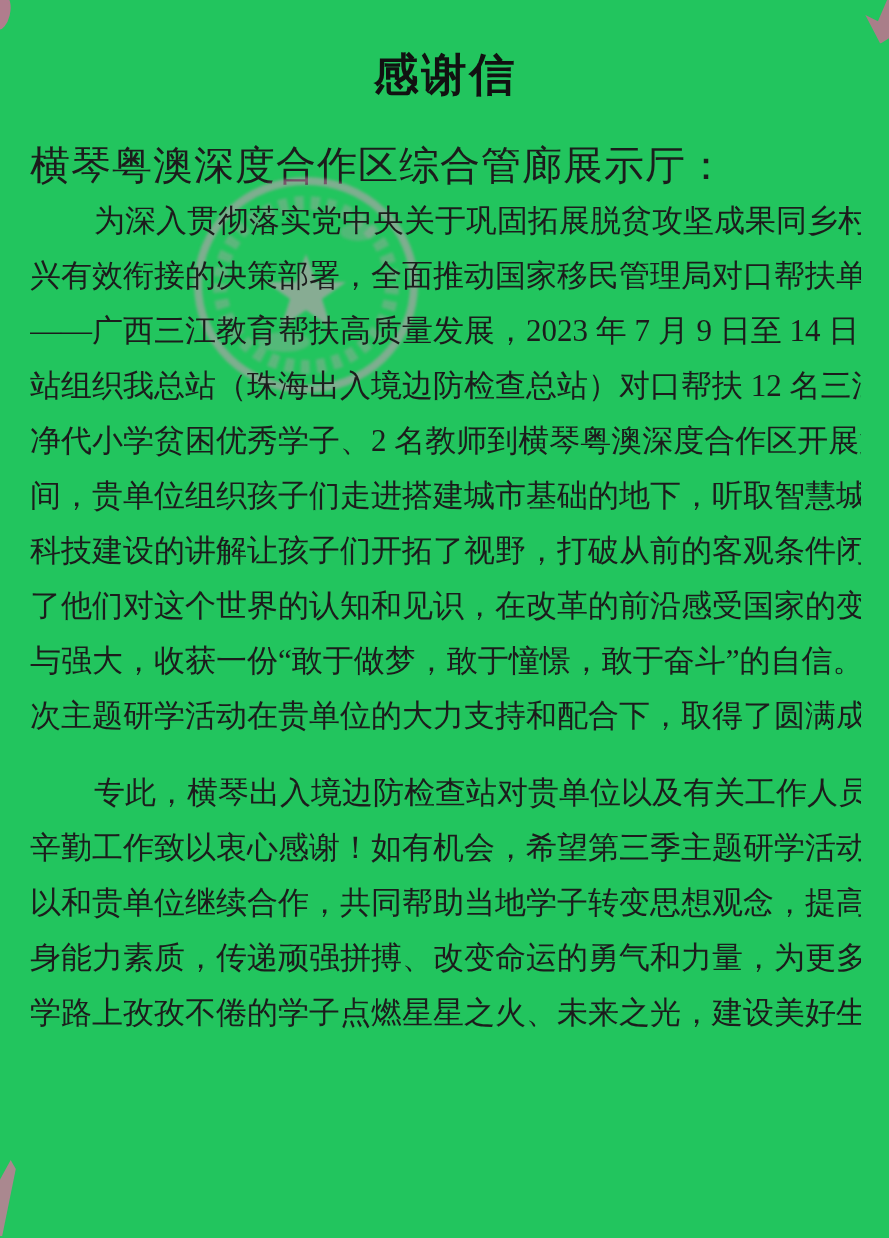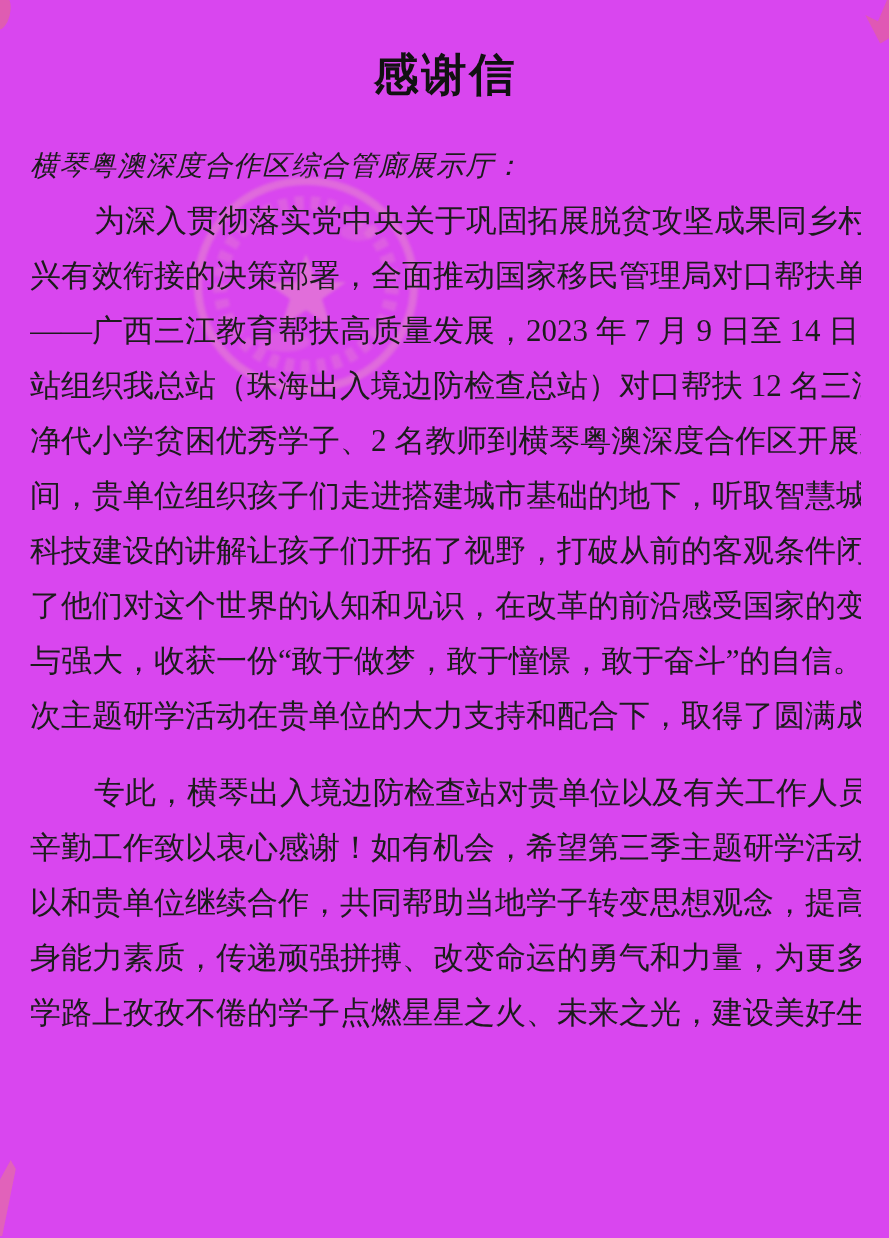--- a/index.html
+++ b/index.html
@@ -6,44 +6,43 @@
     margin: 0;
     padding: 0;
     background: #e8e8e8;
     font-family: "Liberation Serif", "DejaVu Serif", serif;
   }
   .page {
     position: relative;
     width: 889px;
     height: 1238px;
     margin: 0 auto;
-    background: #d946ef;
+    background: #22c55e;
     overflow: hidden;
     box-sizing: border-box;
     padding: 0 28px 4px 30px;
     color: #1c1c1c;
   }
   .doc-title {
     margin-top: 42px;
     height: 66px;
     line-height: 66px;
     text-align: center;
     font-size: 45px;
     font-weight: bold;
     letter-spacing: 3px;
     color: #111;
   }
   .salutation {
     margin-top: 30px;
     height: 55px;
     line-height: 55px;
-    font-size: 28px;
+    font-size: 40px;
     letter-spacing: 1px;
     white-space: nowrap;
-    font-style: italic;
   }
   .letter-body { position: relative; z-index: 2; }
   .paragraph { margin: 0; }
   .paragraph + .paragraph { margin-top: 22px; }
   .line {
     height: 55px;
     line-height: 55px;
     font-size: 31px;
     text-align: justify;
     text-align-last: justify;

